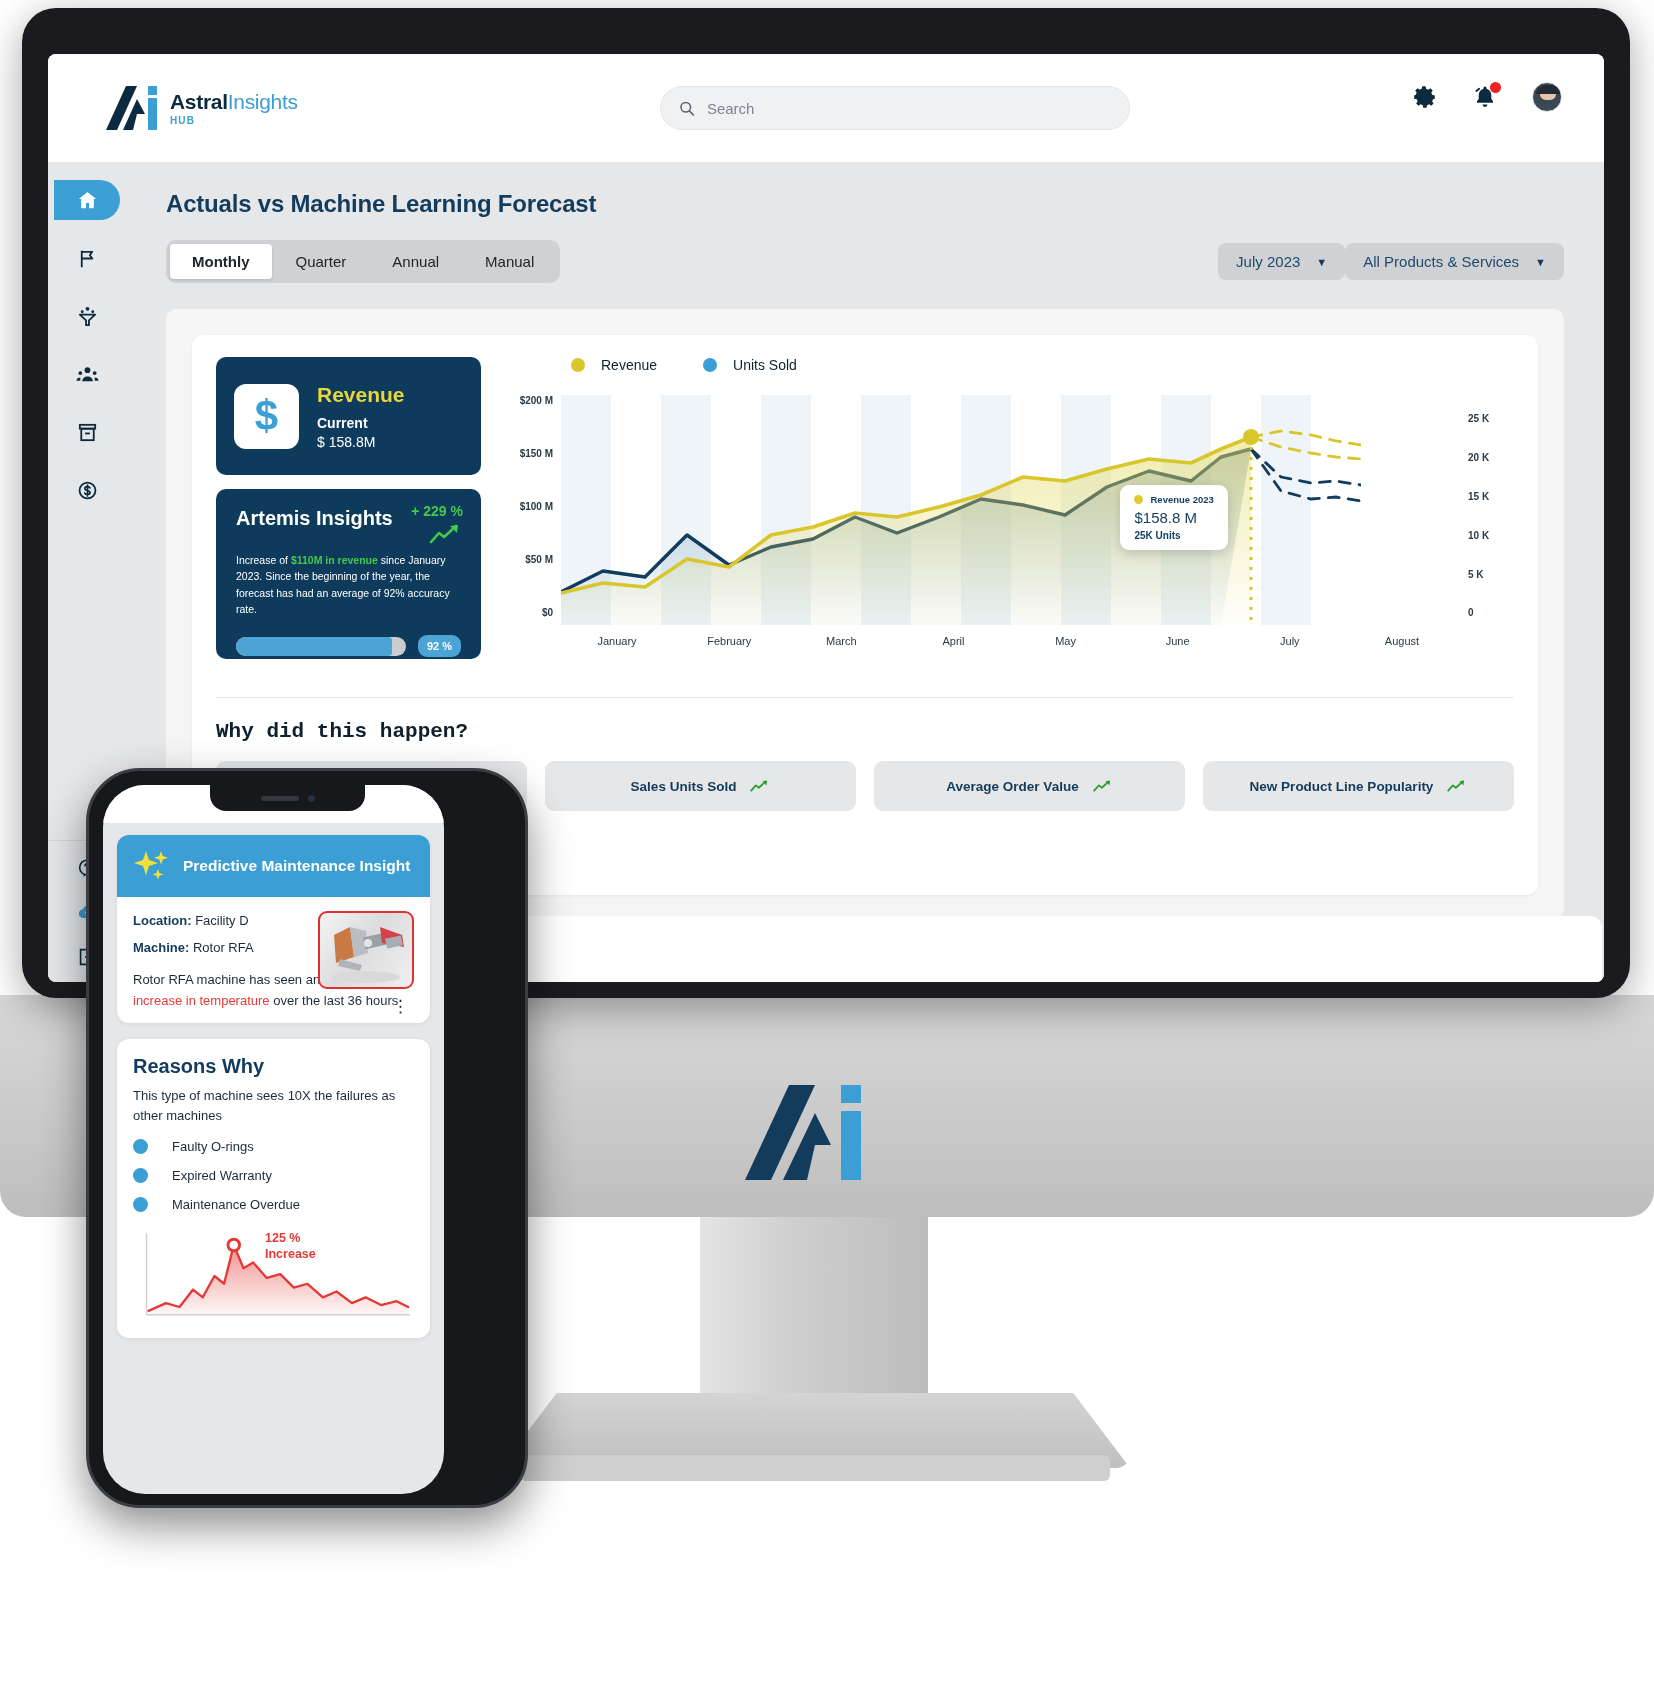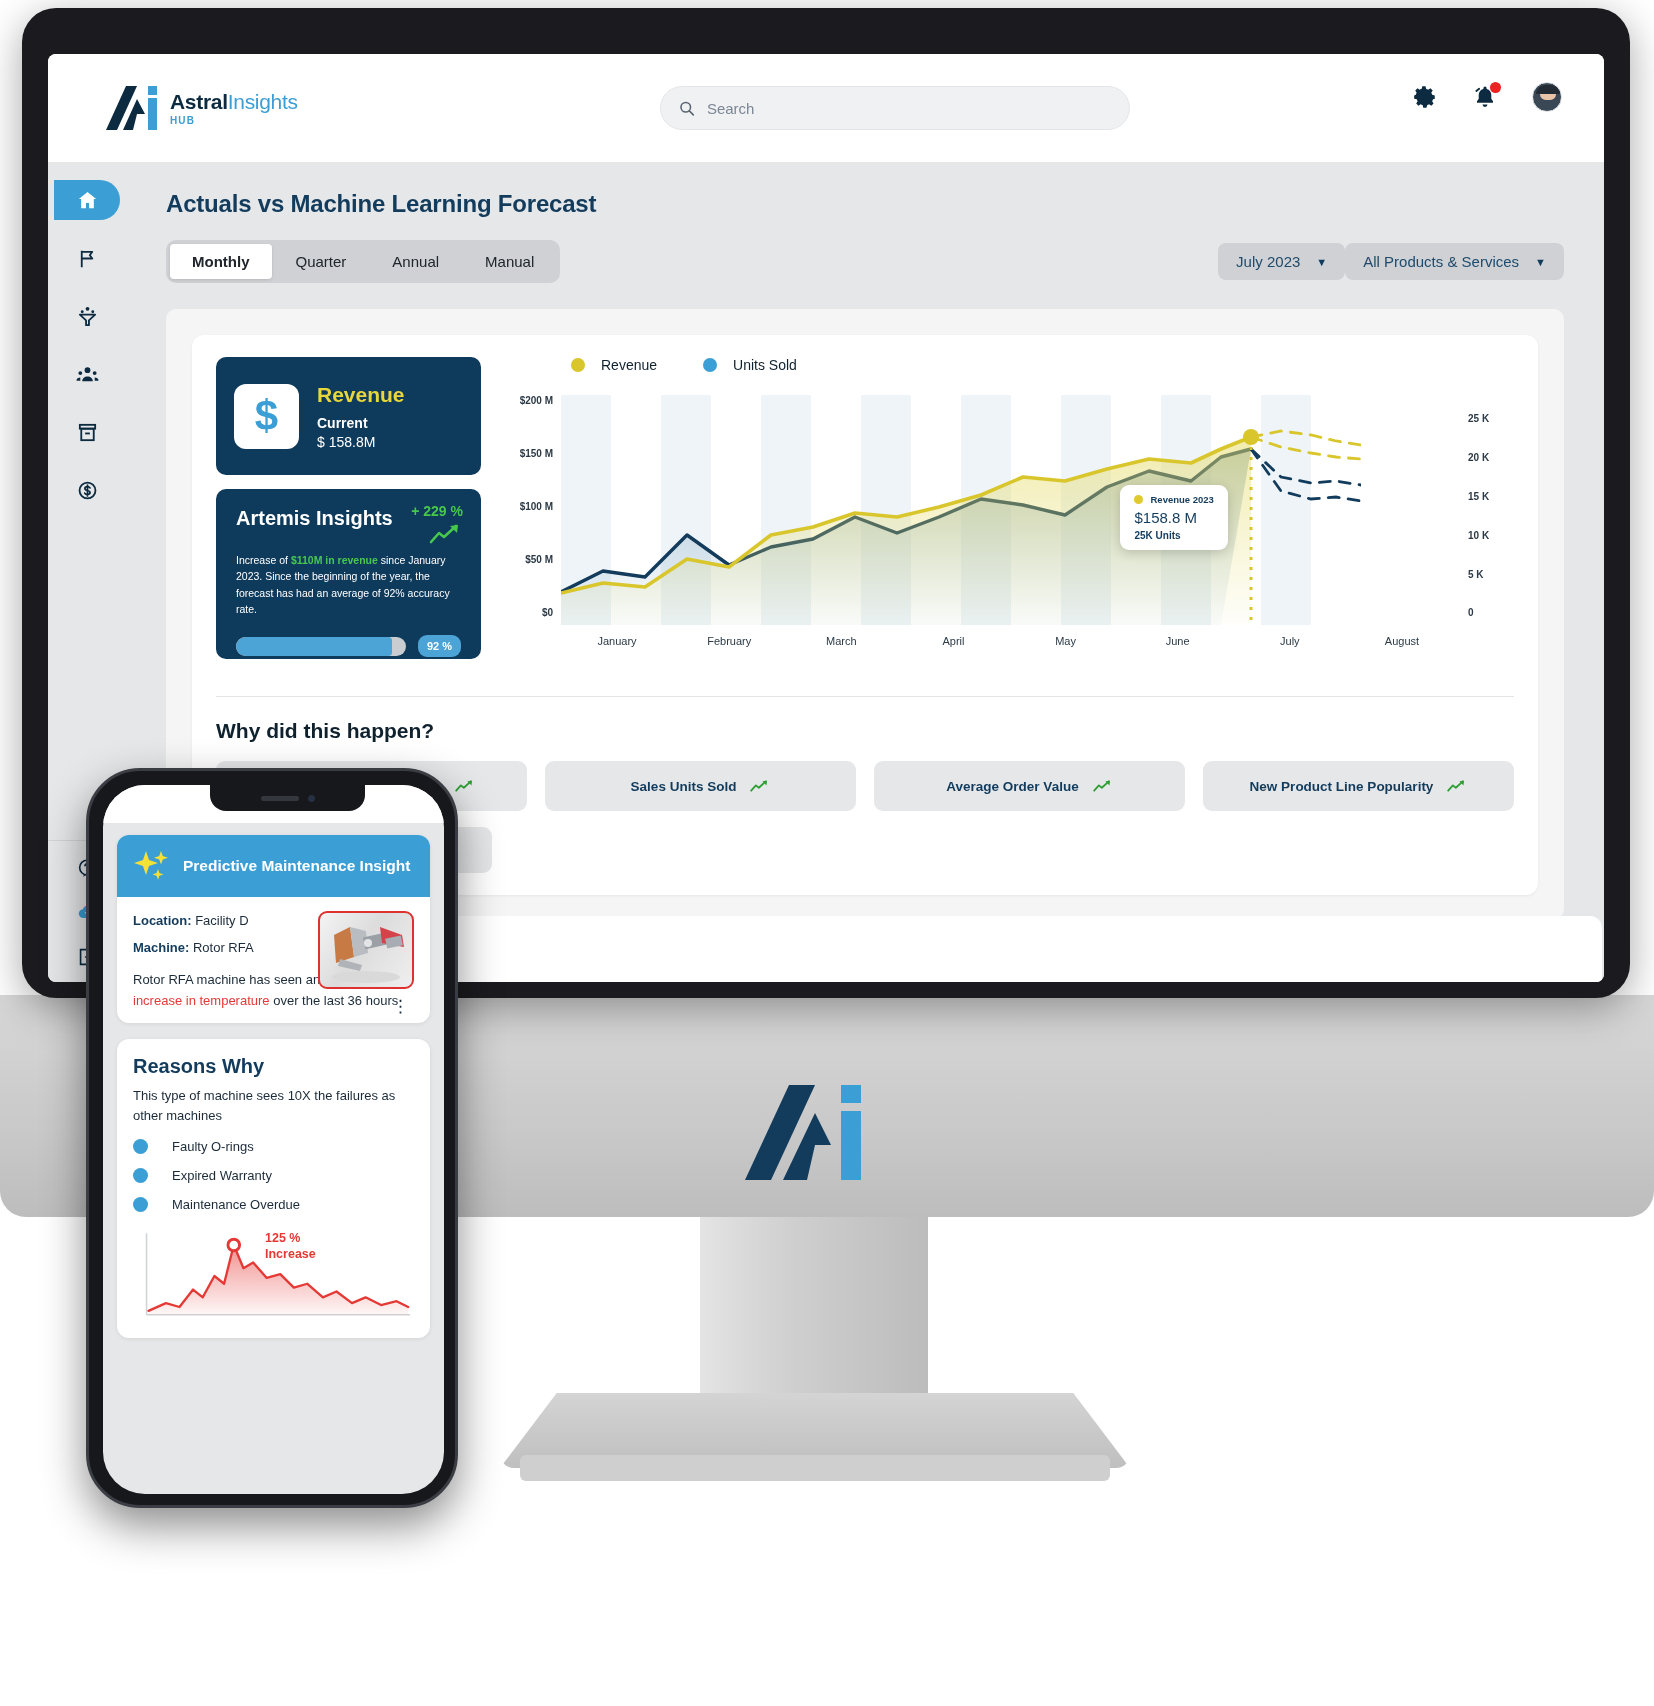--- a/index.html
+++ b/index.html
@@ -233,40 +233,40 @@
     position:absolute; left:61%; top:36%;
     background:#fff; border-radius:9px; padding:9px 14px;
     box-shadow:0 3px 12px rgba(0,0,0,.18); z-index:5;
   }
   #tt-head { display:flex; align-items:center; gap:7px; font-size:9.5px; font-weight:700; color:#123b5c; }
   #tt-dot { width:9px;height:9px;border-radius:50%;background:#e0ca2f; }
   #tt-value { font-size:15px; color:#123b5c; margin-top:4px; font-weight:500; }
   #tt-units { font-size:10px; font-weight:700; color:#123b5c; margin-top:4px; }
 
   #divider-h { height:1px; background:#e2e4e6; margin: 14px 0 0 0; }
-  #why-title { font-size:21px; font-weight:800; color:#10212e; margin-top:22px; }
+  #why-title { font-size:21px; font-weight:800; color:#10212e; margin-top:22px;font-family:Liberation Mono, monospace; }
   #why-row { display:flex; gap:18px; margin-top:18px; }
   .why-chip {
     flex:1; background:#e6e7e9; border-radius:9px; height:50px;
     display:flex; align-items:center; justify-content:center; gap:14px;
     font-size:13.5px; font-weight:600; color:#123b5c; cursor:pointer;
   }
   .trend-ico { width:20px; height:16px; }
   #why-row-2 { display:flex; gap:18px; margin-top:16px; }
   .why-chip-2 { width:276px; background:#e6e7e9; border-radius:9px; height:46px; }
 
   #lower-card {
     position:absolute; left:118px; top:862px; width:1436px; height:66px;
     background:#ffffff; border-radius:12px 12px 0 0;
   }
 
   
   #phone-device {
     position:absolute; left:86px; top:768px;
-    width:372px; height:740px;
+    width:442px; height:740px;
     background:#17181c; border-radius:54px;
     box-shadow: 0 18px 44px rgba(0,0,0,.45);
     border: 3px solid #3a3d43;
   }
   #phone-screen {
     position:absolute; left:14px; top:14px;
     width:341px; height:709px;
     background:#e6e7e9; border-radius:42px; overflow:hidden;
   }
   #phone-notch {

